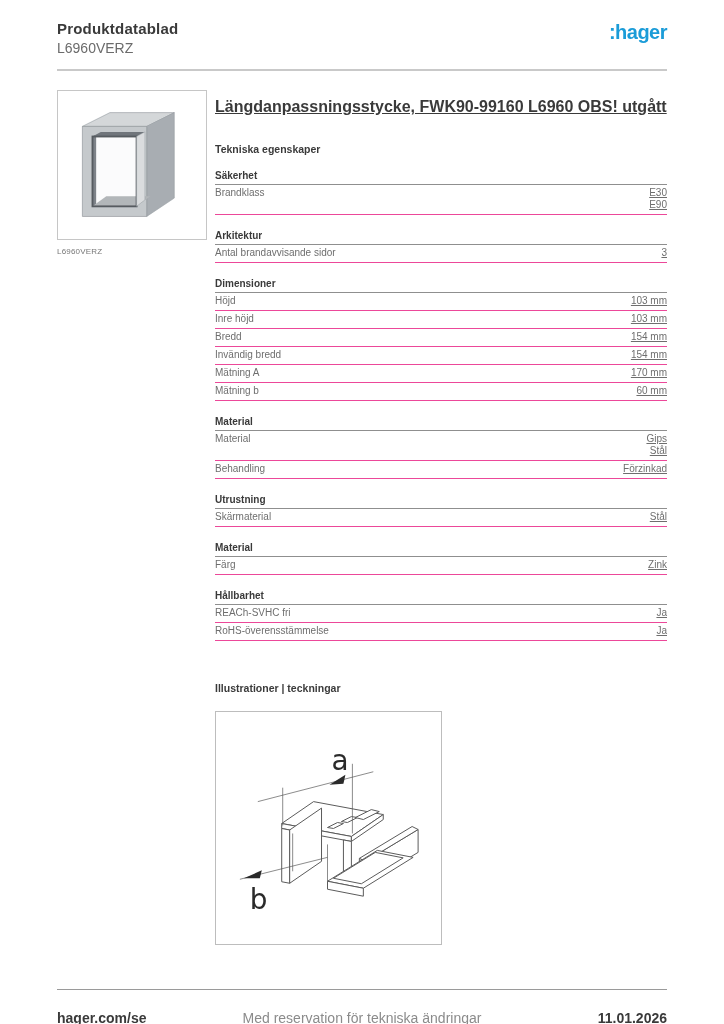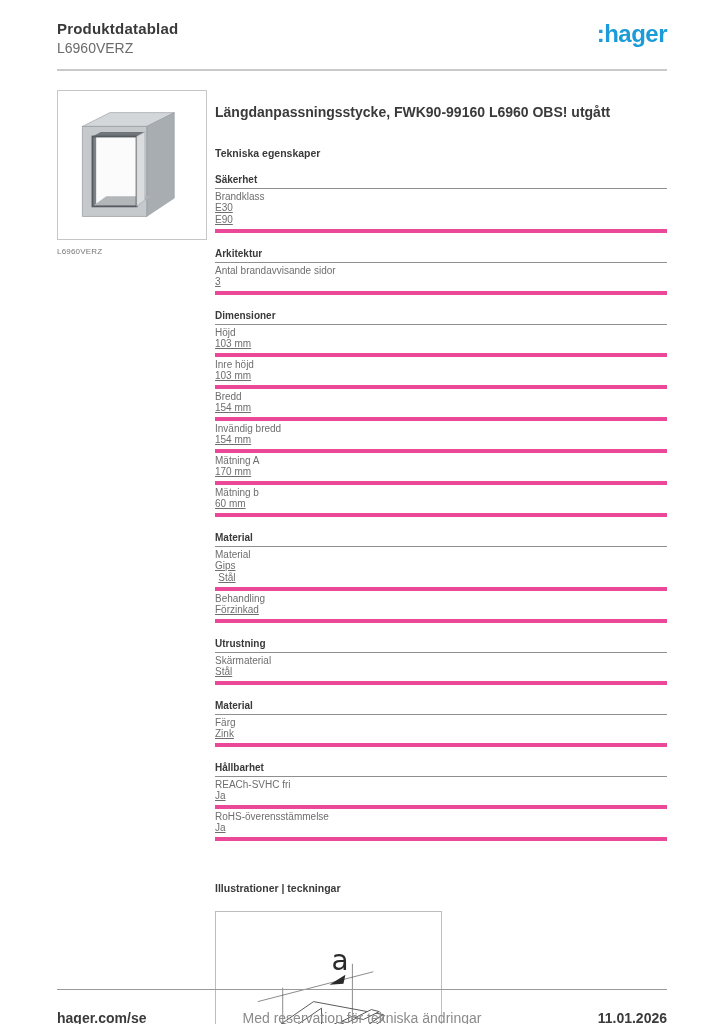--- a/index.html
+++ b/index.html
@@ -10,38 +10,38 @@
     color: #3c3c3c;
     position: relative;
     overflow: hidden;
   }
   .page { position: relative; width: 724px; height: 852px; padding: 20px 57px 0 57px; }
 
   
   header { display: flex; justify-content: space-between; align-items: flex-start; }
   .doc-type { font-size: 15px; font-weight: bold; color: #3a3a3a; letter-spacing: 0.2px; }
   .product-code { font-size: 14px; color: #6b6b6b; margin-top: 3px; }
-  .logo { font-size: 24px; font-weight: bold; letter-spacing: -0.5px; line-height: 1; margin-top: 2px; }
+  .logo { font-size: 20px; font-weight: bold; letter-spacing: -0.5px; line-height: 1; margin-top: 2px; }
   .header-rule { height: 2px; background: #c9c9c9; margin-top: 13px; }
 
   
   .content { display: flex; margin-top: 19px; }
   .left-col { width: 150px; flex: 0 0 150px; }
   .product-image-box { width: 150px; height: 150px; border: 1px solid #c6c6c6; background: #fff; display: flex; align-items: center; justify-content: center; }
   .image-caption { font-size: 8px; color: #777; margin-top: 7px; letter-spacing: 0.2px; }
   .right-col { flex: 1; margin-left: 8px; min-width: 0; }
 
-  .product-title { font-size: 14px; font-weight: bold; color: #3a3a3a; margin-top: 14px; }
+  .product-title { font-size: 16px; font-weight: bold; color: #3a3a3a; margin-top: 8px; text-decoration: underline; }
   .tech-heading { font-size: 10.5px; font-weight: bold; color: #3a3a3a; margin-top: 27px; }
 
   
   #tech-sections { margin-top: 8px; }
   section.spec-section { margin-top: 15px; }
   .sec-title { font-size: 10px; font-weight: bold; color: #3a3a3a; padding-bottom: 3px; border-bottom: 1px solid #8f8f8f; }
-  .spec-row { display: flex; justify-content: space-between; align-items: flex-start; padding: 2px 0 3px 0; border-bottom: 4px solid #ec4899; font-size: 10px; color: #6e6e6e; flex-direction: column; }
+  .spec-row { display: flex; justify-content: space-between; align-items: flex-start; padding: 2px 0 3px 0; border-bottom: 1px solid #ec4899; font-size: 10px; color: #6e6e6e; }
   .spec-label { white-space: nowrap; }
   .spec-values { text-align: right; text-decoration: underline; }
   .spec-values div { line-height: 12px; }
 
   
   .ill-heading { font-size: 10.5px; font-weight: bold; color: #3a3a3a; margin-top: 41px; }
   .illustration-box { width: 227px; height: 234px; border: 1px solid #bdbdbd; margin-top: 17px; background: #fff; }
 
   
   footer { position: absolute; left: 57px; right: 57px; top: 989px; }

